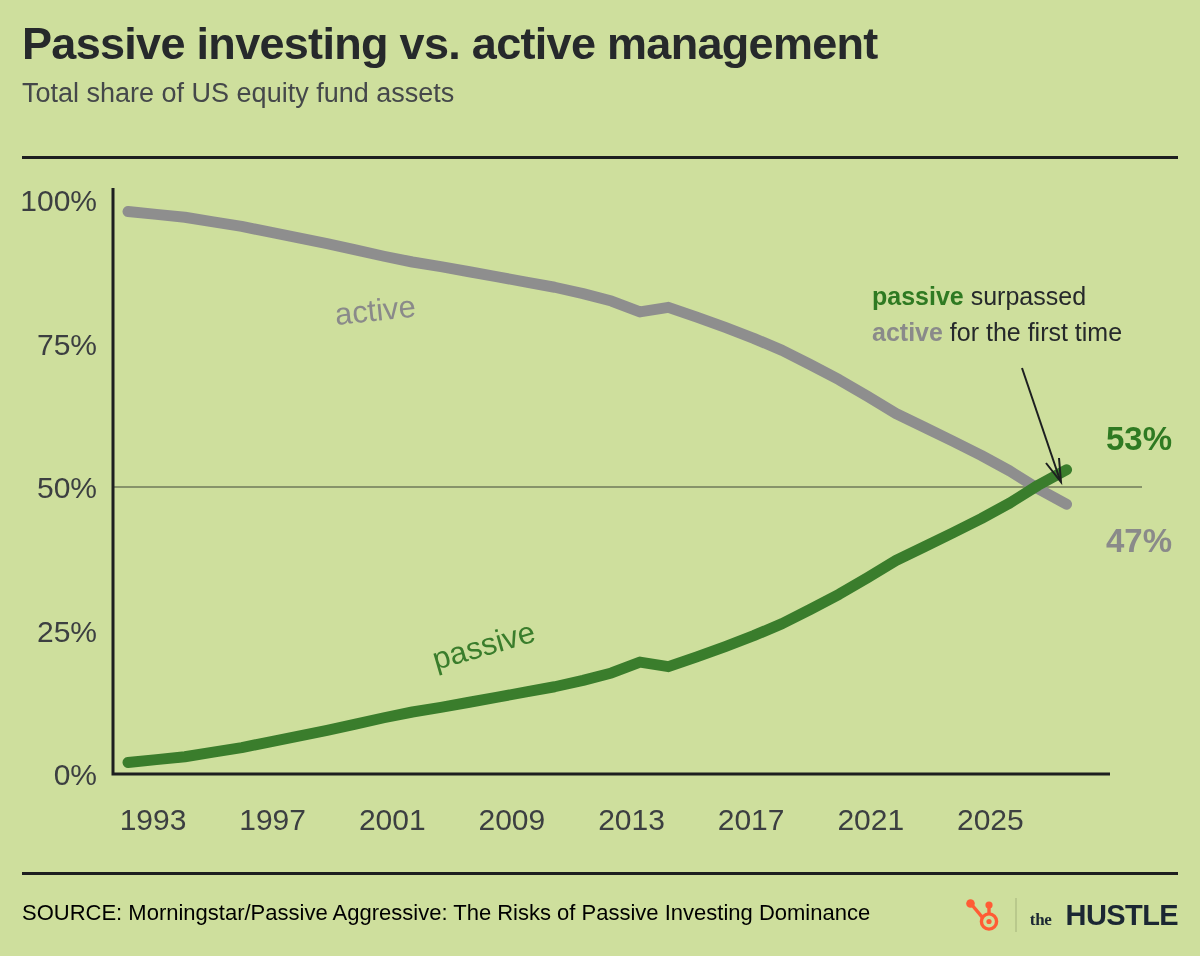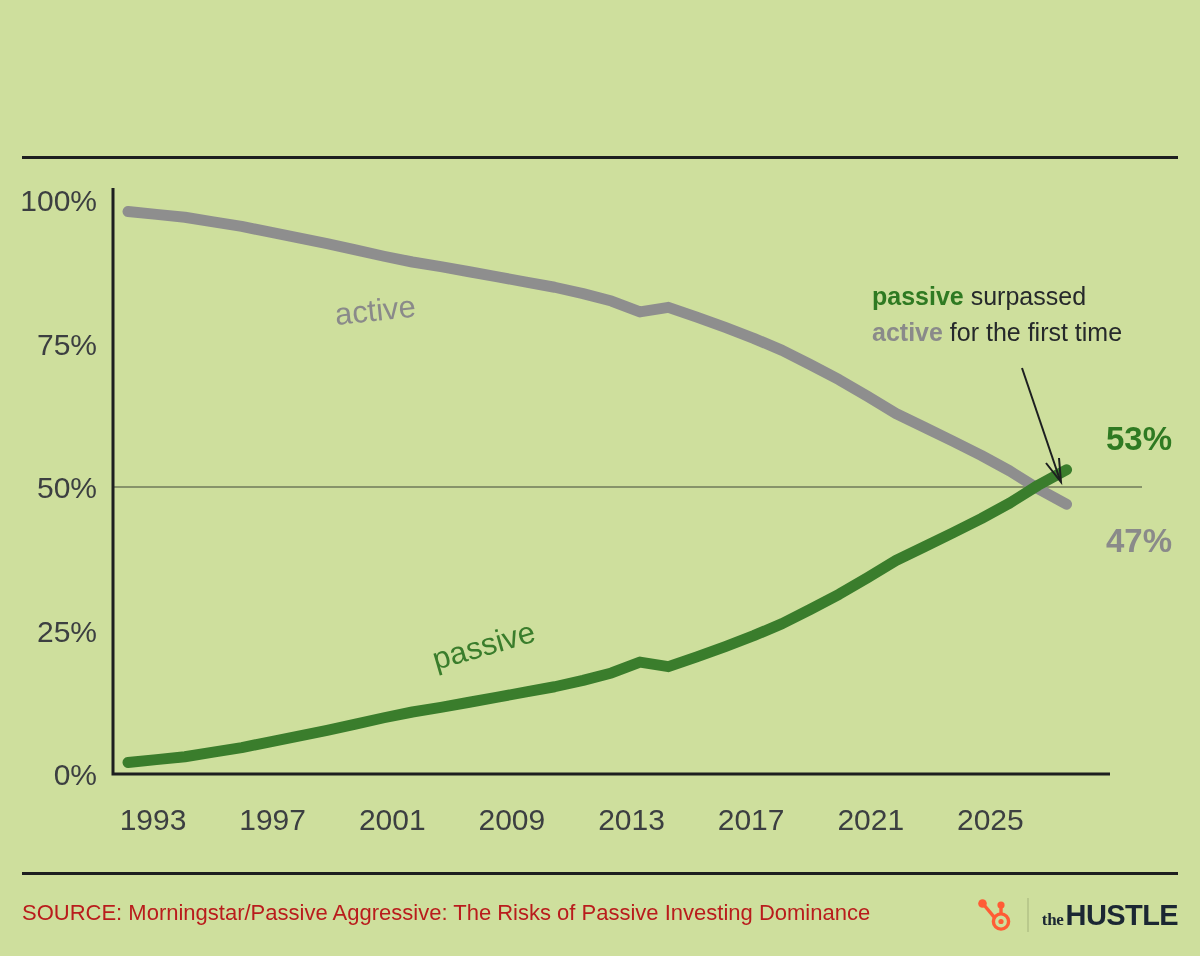--- a/index.html
+++ b/index.html
@@ -129,21 +129,21 @@
     left: 22px;
     top: 895px;
     width: 1156px;
     height: 48px;
   }
   .source-text {
     position: absolute;
     left: 0;
     top: 5px;
     font-size: 22px;
-    color: #b91c1c;
+    color: #000000;
     white-space: nowrap;
   }
   .brand {
     position: absolute;
     right: 0;
     top: -4px;
     display: flex;
     align-items: center;
     height: 48px;
   }
@@ -161,29 +161,33 @@
   .brand-the {
     font-size: 17px;
     font-weight: bold;
     letter-spacing: -0.3px;
     font-family: Liberation Serif, serif;
   }
   .brand-hustle {
     font-size: 29px;
     font-weight: bold;
     letter-spacing: -0.6px;
-    margin-left: 2px;
+    margin-left: 14px;
     text-align: right;
   }
 </style>
 </head>
 <body>
 
 <div class="page">
 
+  <div class="header">
+    <h1 class="title">Passive investing vs. active management</h1>
+    <p class="subtitle">Total share of US equity fund assets</p>
+  </div>
 
   <div class="rule-top"></div>
 
   <div class="chart-wrap">
     <svg class="chart" width="1200" height="680" viewBox="0 0 1200 680">
       <g id="y-ticks">
           <text class="tick-label" x="97" y="615" text-anchor="end">0%</text>
           <text class="tick-label" x="97" y="471.5" text-anchor="end">25%</text>
           <text class="tick-label" x="97" y="328" text-anchor="end">50%</text>
           <text class="tick-label" x="97" y="184.5" text-anchor="end">75%</text>

